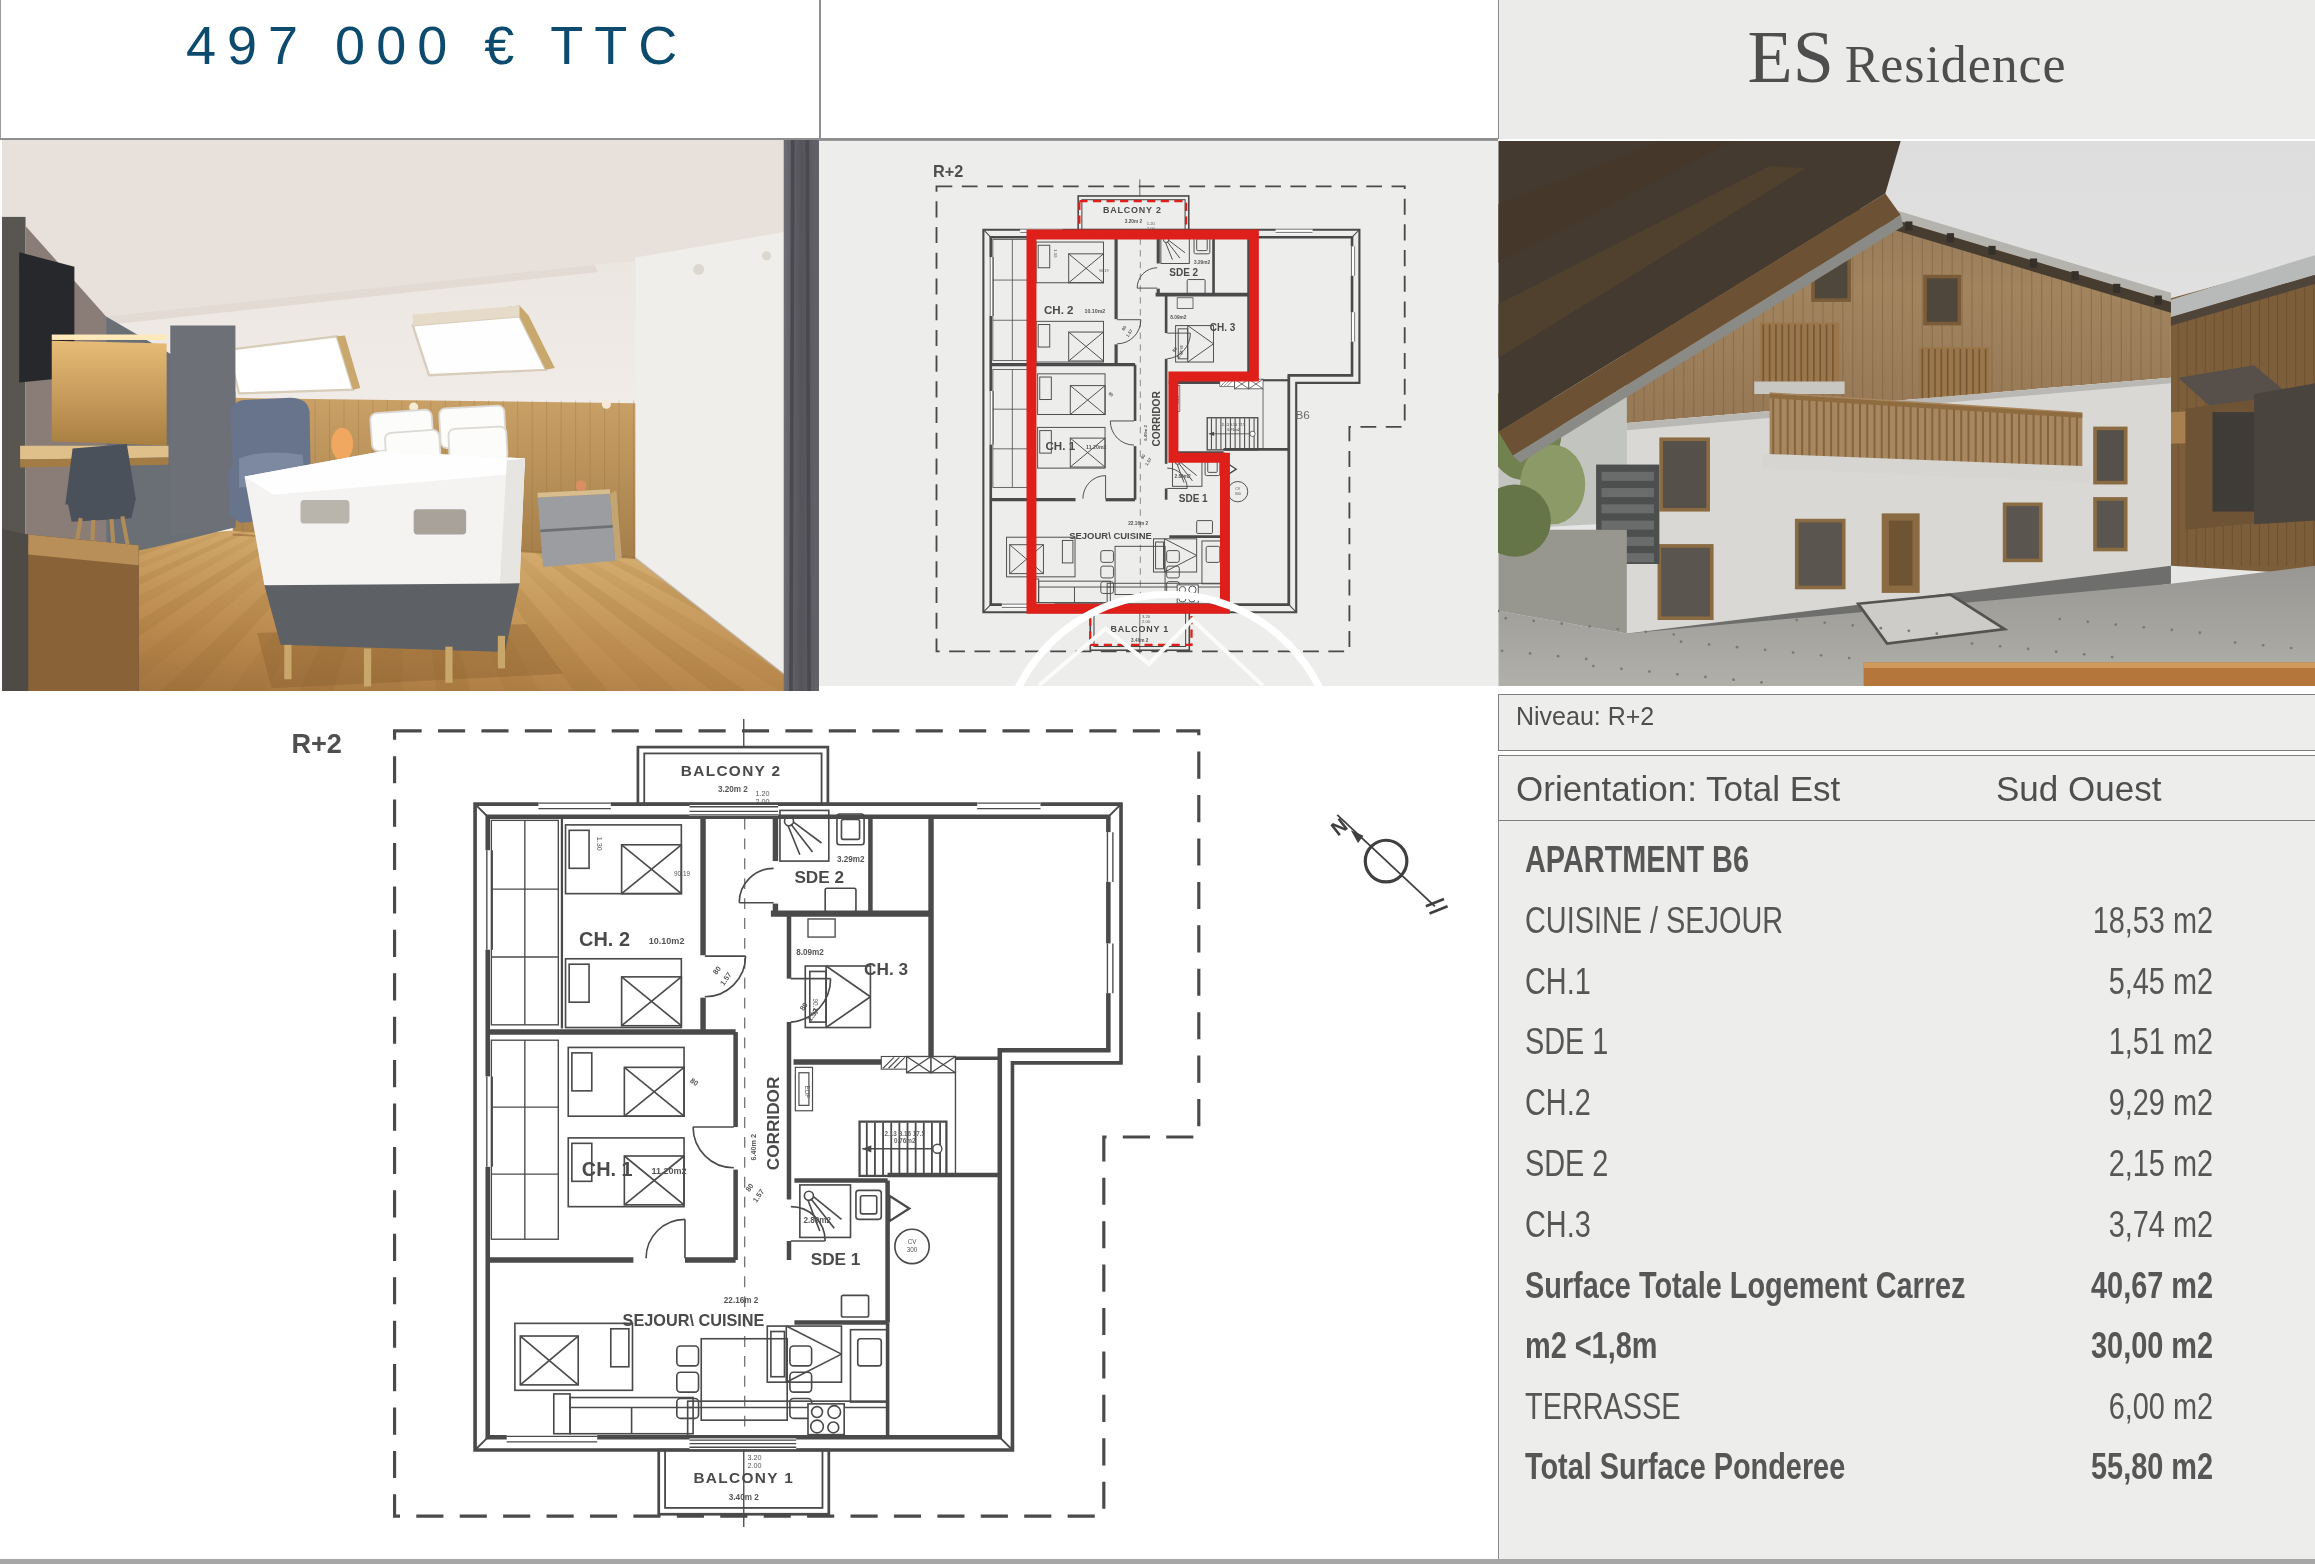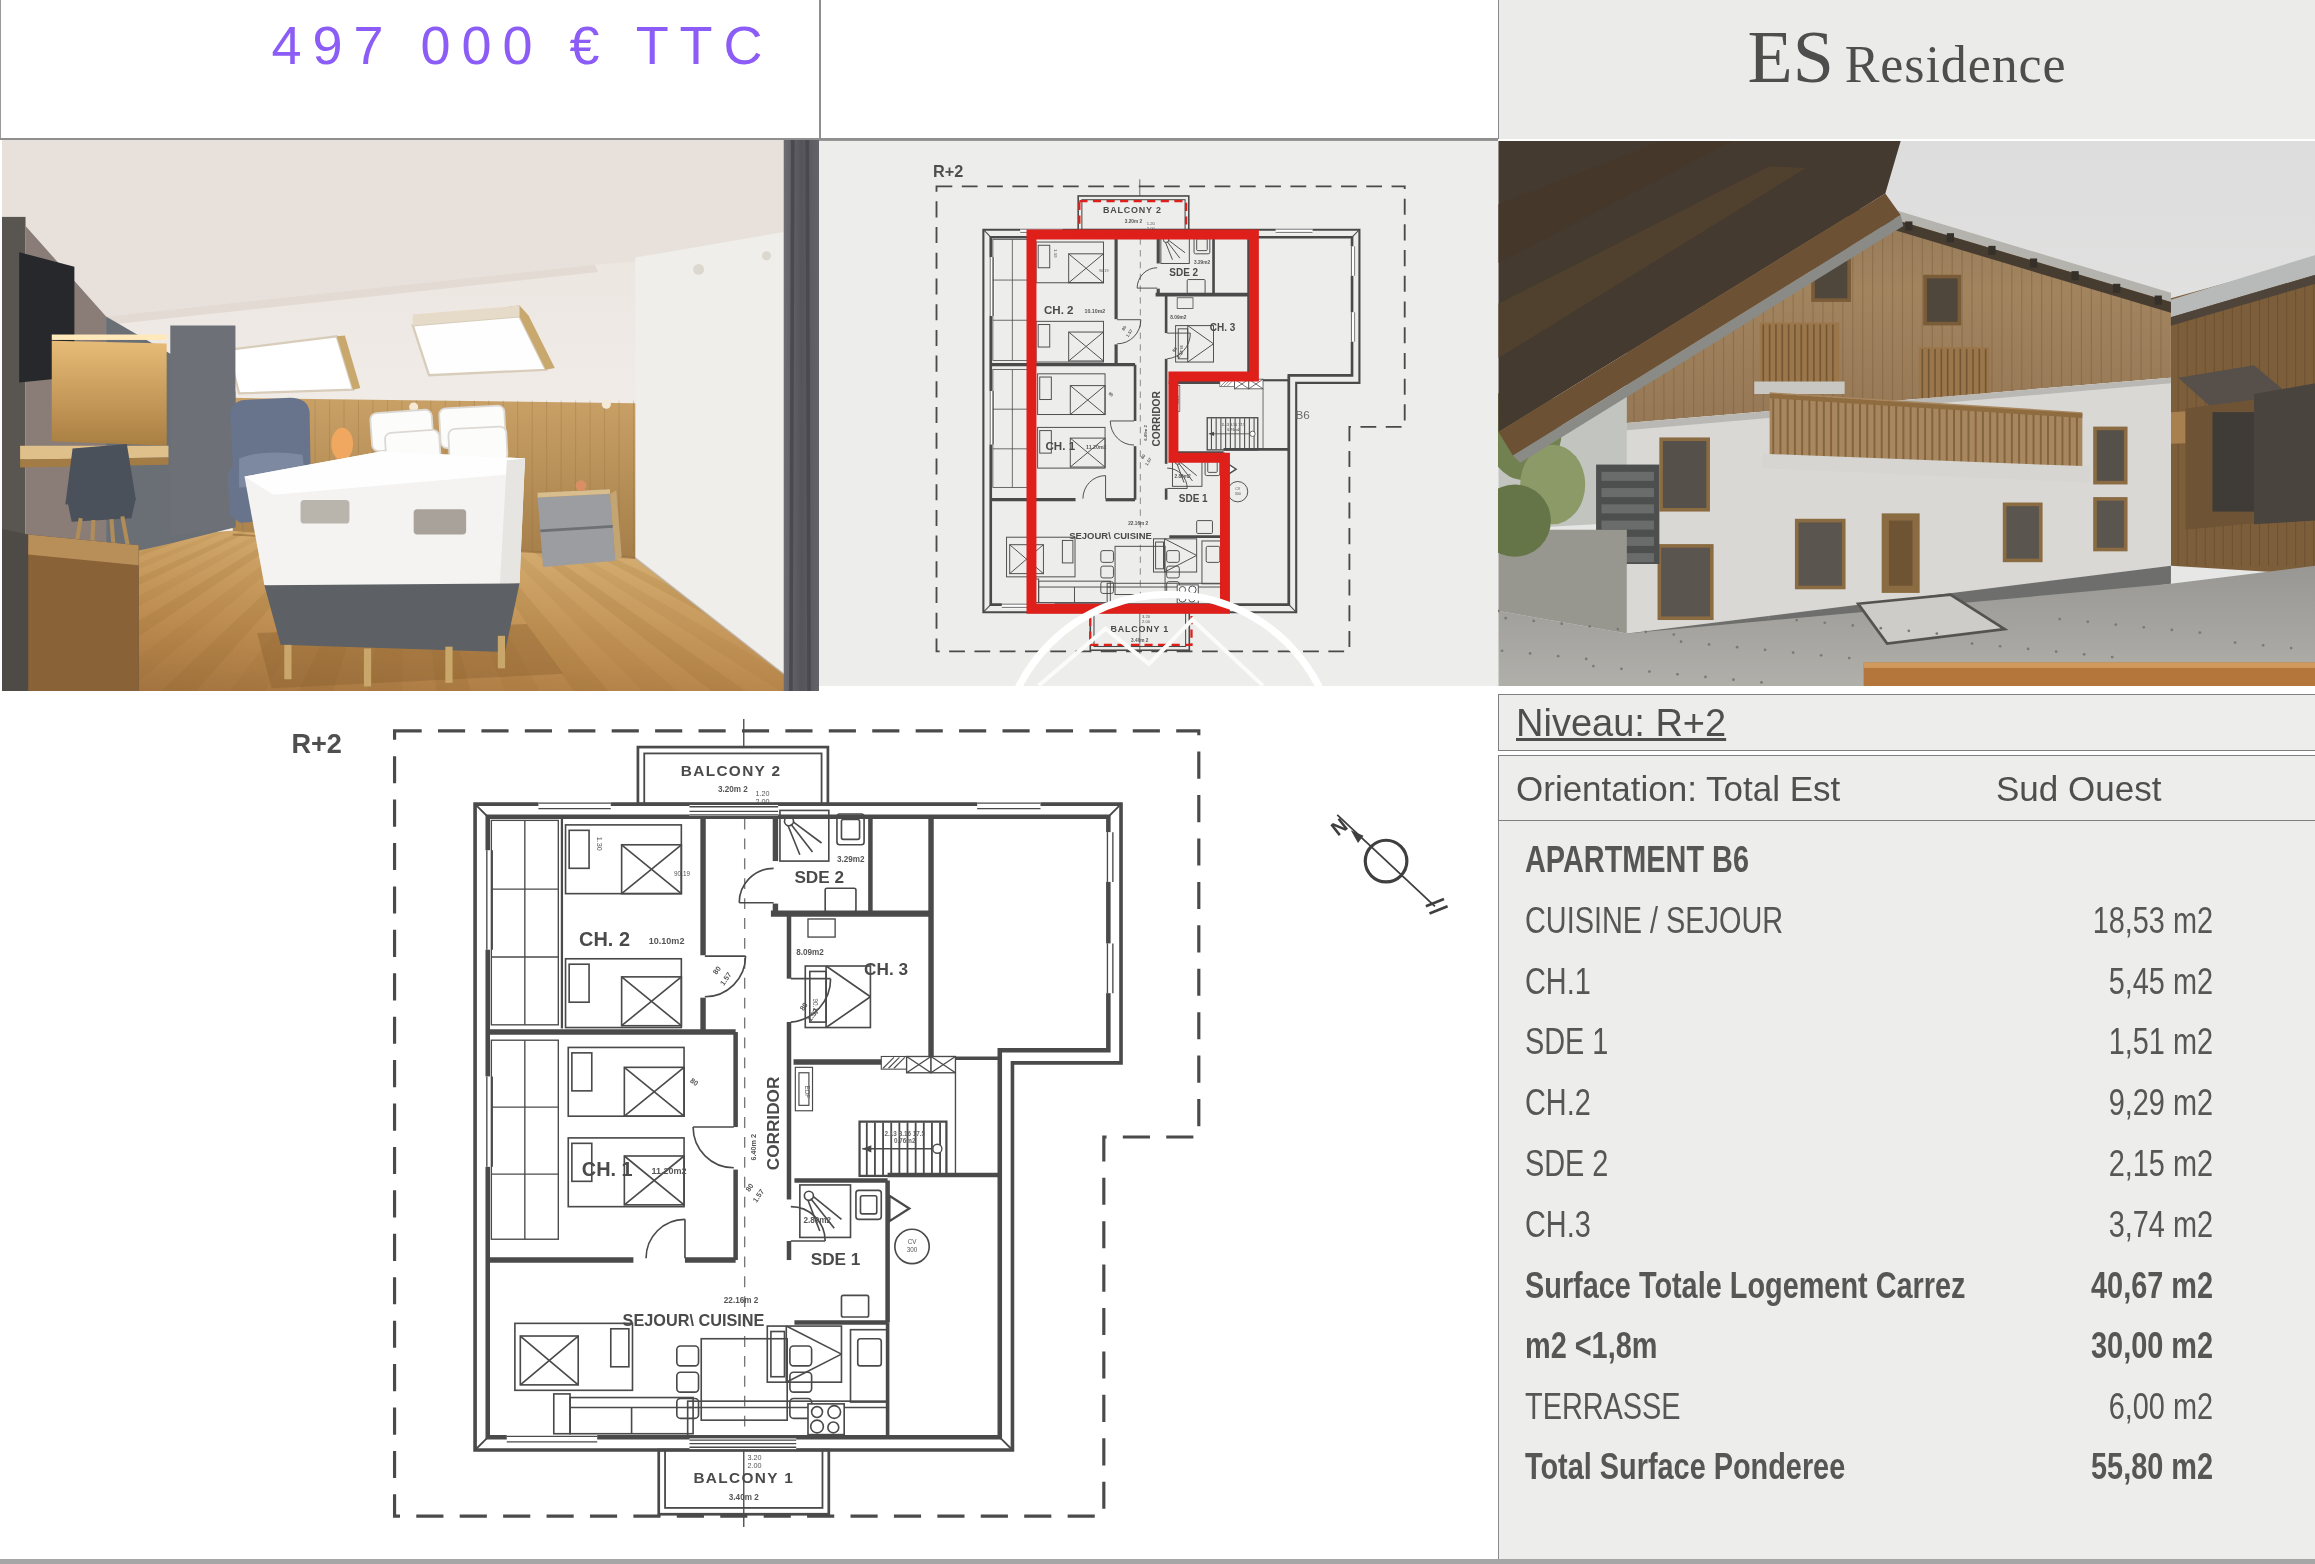--- a/index.html
+++ b/index.html
@@ -5,21 +5,21 @@
   html,body{margin:0;padding:0;}
   body{width:2316px;height:1564px;position:relative;background:#ffffff;
        font-family:"Liberation Sans", sans-serif;overflow:hidden;}
   .abs{position:absolute;}
 </style>
 </head>
 <body>
 
 <div class="abs" style="left:0;top:0;width:819px;height:138px;background:#fff;border-left:1.8px solid #9a9a9a;"></div>
 
-<div class="abs" style="left:186px;top:0;width:633px;height:90px;line-height:91px;font-size:54px;letter-spacing:11px;color:#8b5cf6;text-align:center;white-space:nowrap;margin-left:20px;">497 000 € TTC</div>
+<div class="abs" style="left:186px;top:0;width:633px;height:90px;line-height:91px;font-size:54px;letter-spacing:11px;color:#0c4a6e;text-align:left;white-space:nowrap;">497 000 € TTC</div>
 
 <div class="abs" style="left:819px;top:0;width:1.8px;height:139px;background:#8f8f8f;"></div>
 
 <div class="abs" style="left:0;top:138px;width:1498px;height:1.8px;background:#8f8f8f;"></div>
 
 <div class="abs" style="left:1498px;top:0;width:818px;height:139px;background:#ebebea;border-left:1.8px solid #8a8a8a;"></div>
 
 <div class="abs" style="left:1498px;top:0;width:818px;height:67px;line-height:67px;text-align:center;color:#4e4e4e;font-family:'Liberation Serif',serif;white-space:nowrap;margin-top:24px;"><span style="font-size:74px;">ES</span>&nbsp;&nbsp;&nbsp;<span style="font-size:52px;letter-spacing:0.9px;">Residence</span></div>
 
 <div id="photoL" class="abs" style="left:1.8px;top:140px;width:817px;height:551px;overflow:hidden;">
@@ -558,21 +558,21 @@
 <polygon points="0,180 300,28 340,30 0,240" fill="#54422e" opacity="0.8"></polygon>
 <polygon points="0,70 180,0 260,0 0,135" fill="#46382a" opacity="0.9"></polygon>
 <polygon points="0,322 428,58 445,82 16,348" fill="#6d5134"></polygon>
 <polygon points="16,348 445,82 448,94 24,356" fill="#8a8a86"></polygon>
 
 <rect x="404" y="577" width="500" height="26" fill="#b4763b"></rect>
 <rect x="404" y="577" width="500" height="6" fill="#d19a5d"></rect>
 </svg></div>
 
 <div class="abs" style="left:1498px;top:694px;width:816px;height:55px;background:#ededec;border:1.8px solid #7f7f7f;border-right:none;"></div>
-<div class="abs" style="left:1516px;top:702px;font-size:38px;color:#4f4f4f;text-decoration:underline;">Niveau: R+2</div>
+<div class="abs" style="left:1516px;top:702px;font-size:25px;color:#4f4f4f;">Niveau: R+2</div>
 
 <div class="abs" style="left:1498px;top:755px;width:816px;height:64px;background:#ededec;border:1.8px solid #7f7f7f;border-right:none;"></div>
 <div class="abs" style="left:1516px;top:769px;font-size:35px;color:#4f4f4f;">Orientation: Total Est</div>
 <div class="abs" style="left:1996px;top:769px;font-size:35px;color:#4f4f4f;">Sud Ouest</div>
 
 <div class="abs" style="left:1498px;top:821px;width:818px;height:739px;background:#ededec;border-left:1.8px solid #8a8a8a;"></div>
 
 <div class="abs" style="transform:scaleX(0.78);transform-origin:0 50%;left:1525px;top:839px;font-size:37px;font-weight:bold;color:#565656;">APARTMENT B6</div>
 
 <div class="abs" style="transform:scaleX(0.78);transform-origin:0 50%;left:1525px;top:900px;font-size:37px;color:#565656;">CUISINE / SEJOUR</div>

